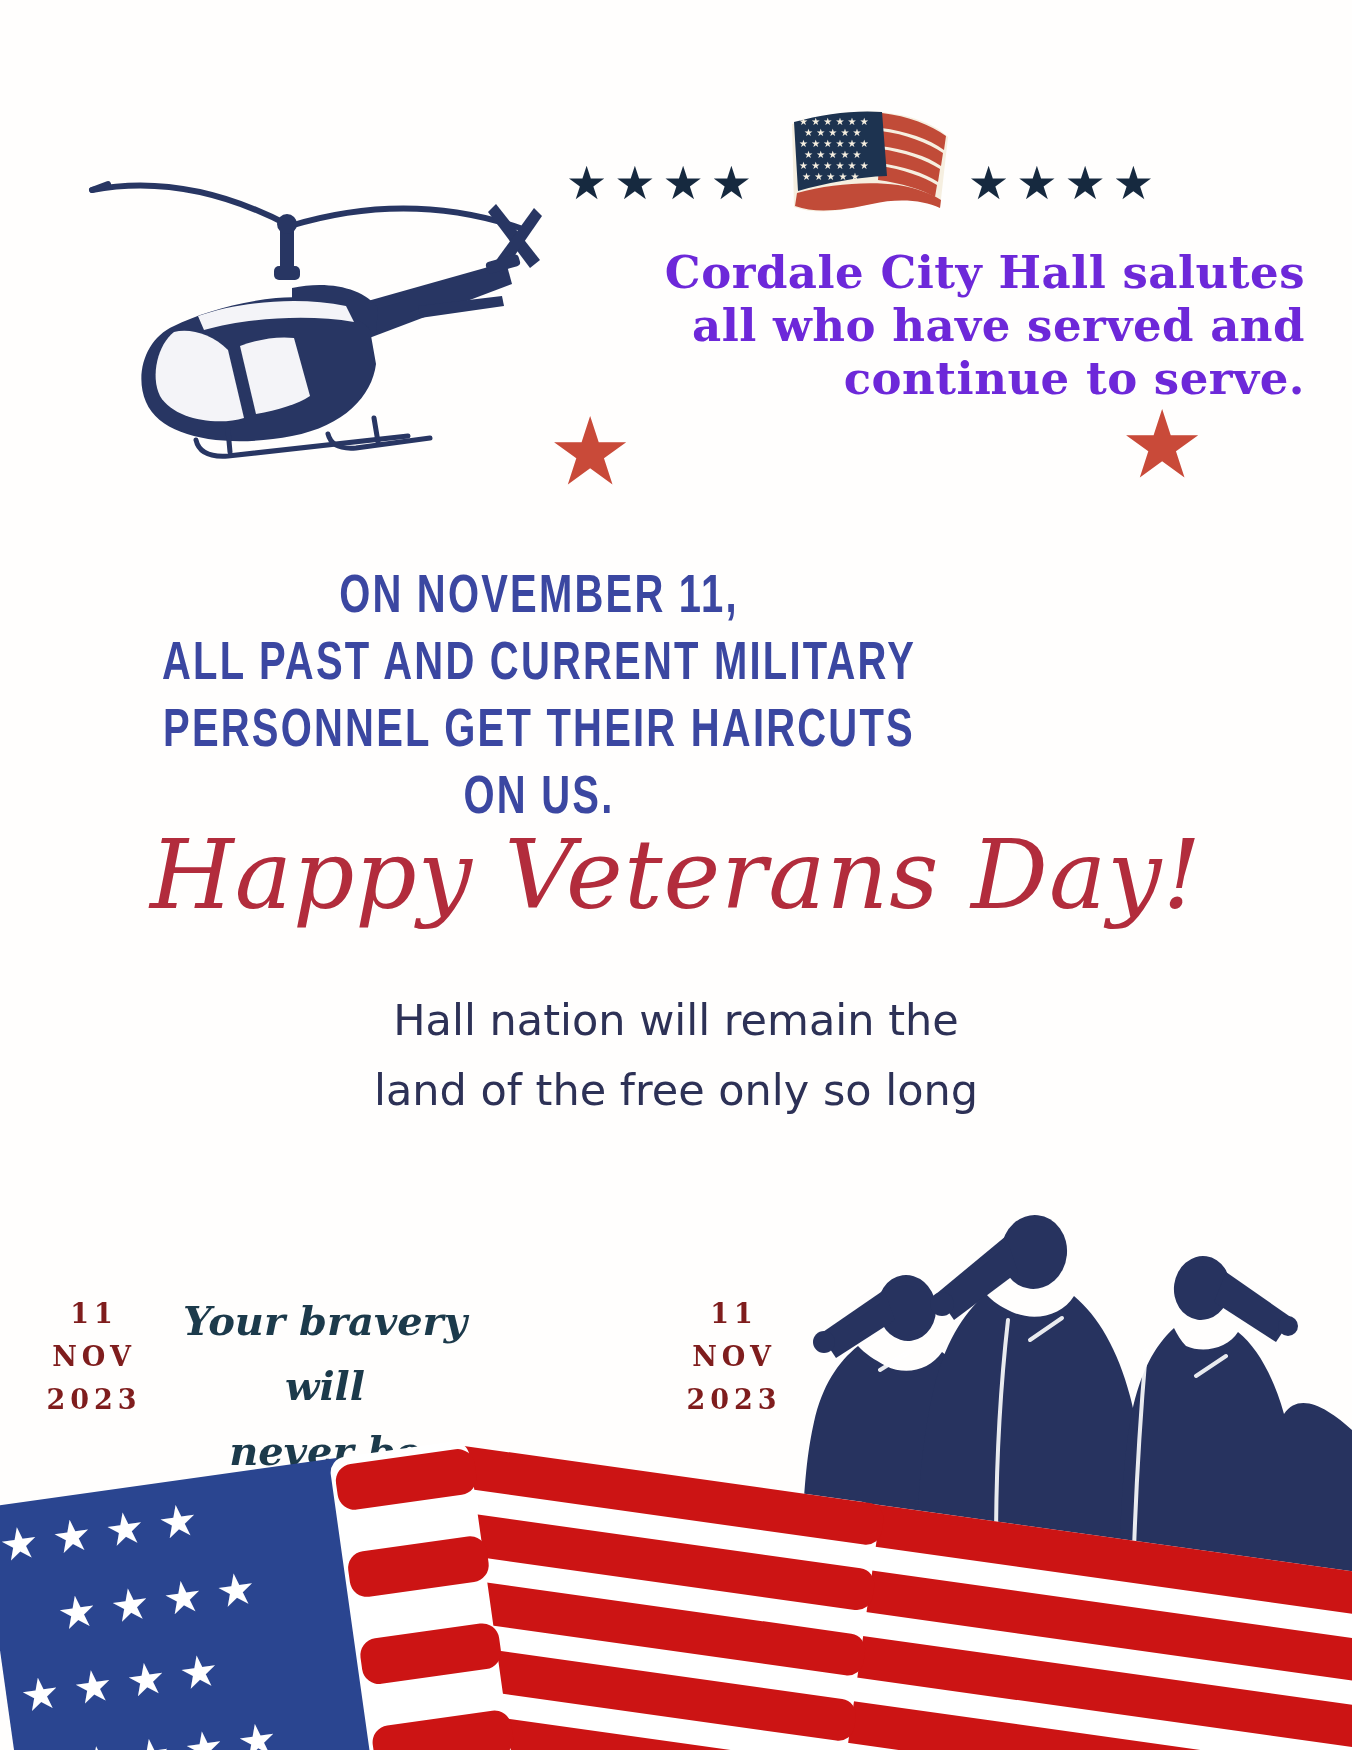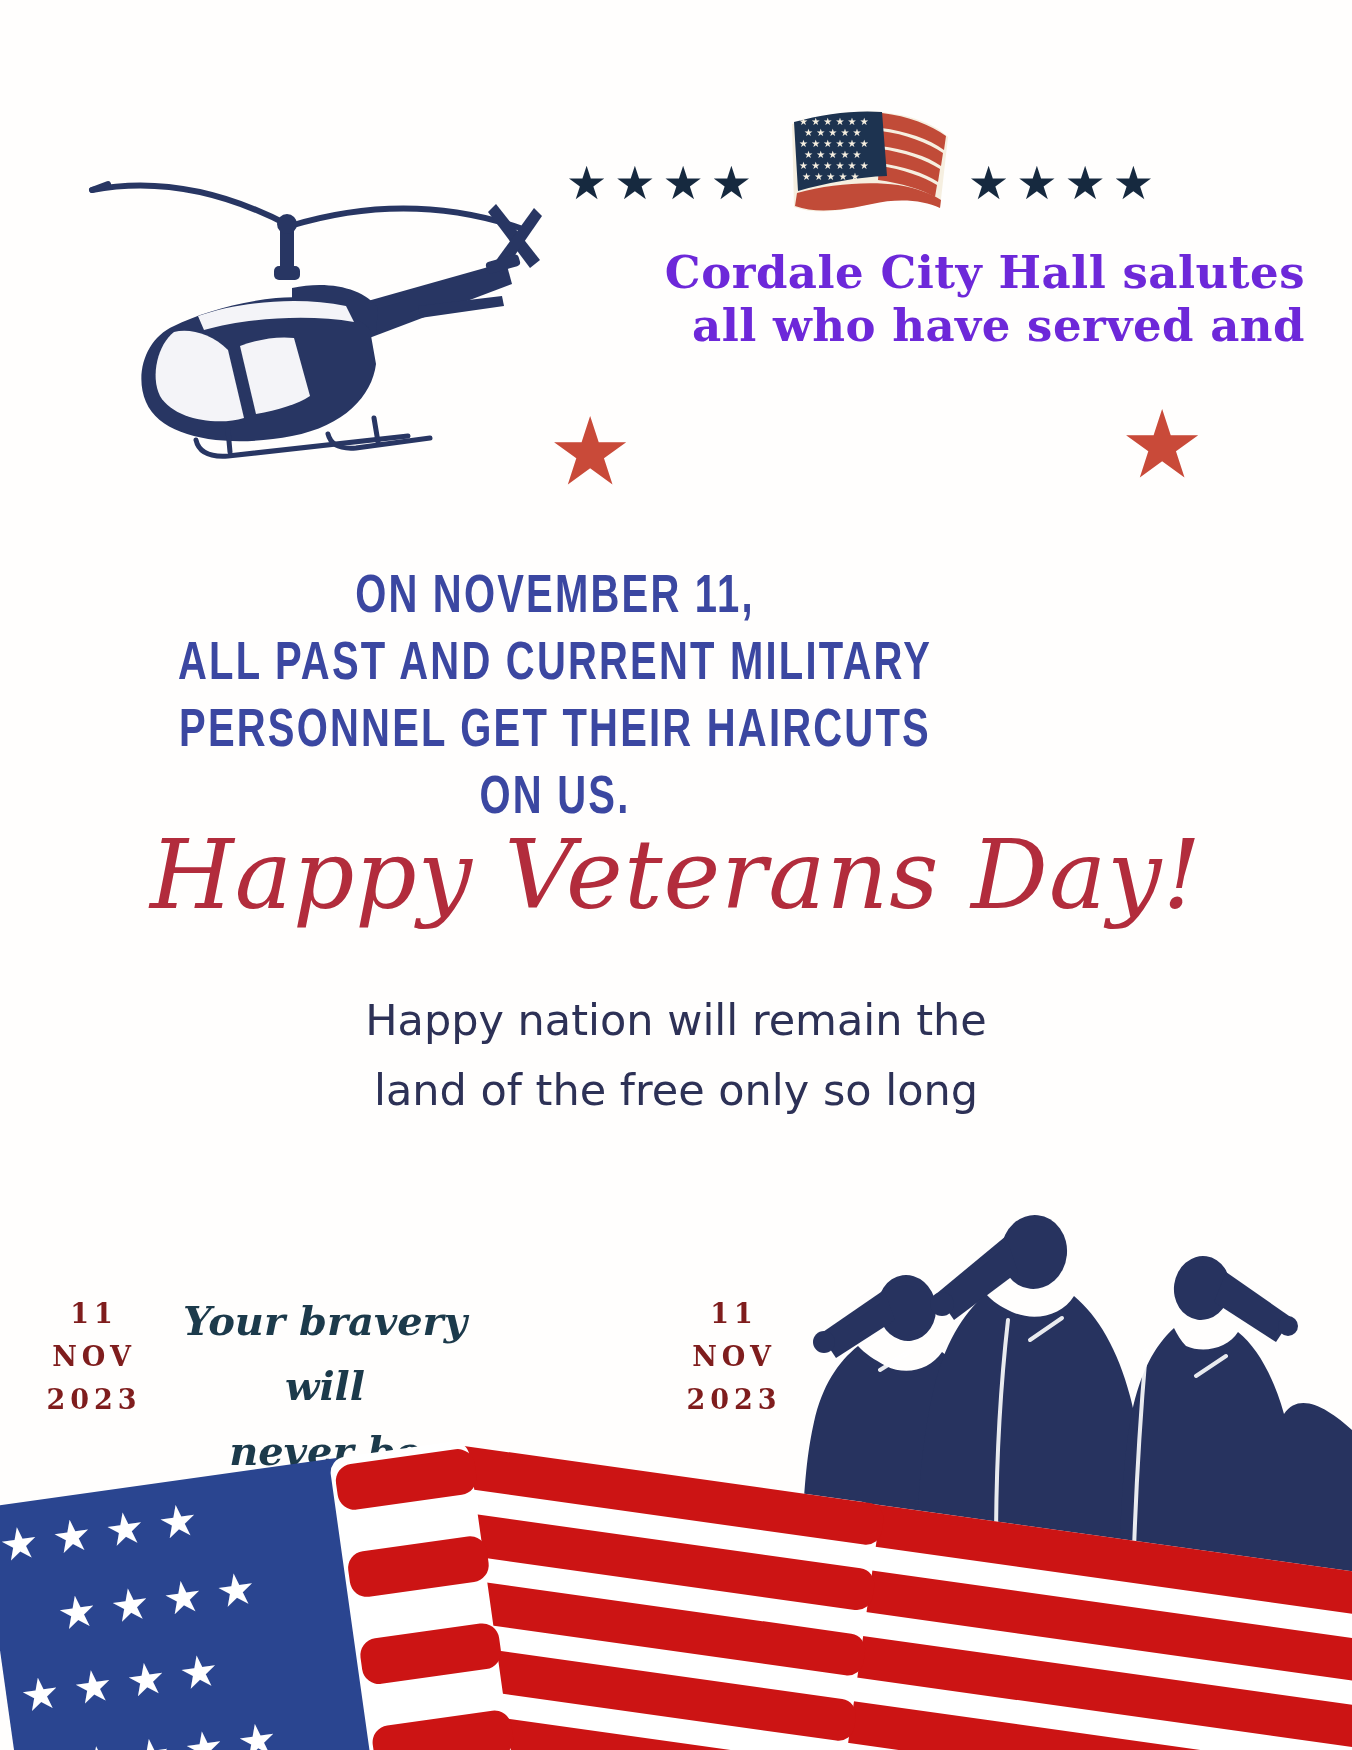--- a/index.html
+++ b/index.html
@@ -130,35 +130,36 @@
         <text x="22" y="52">★ ★ ★ ★ ★</text>
         <text x="17" y="63">★ ★ ★ ★ ★ ★</text>
         <text x="20" y="74">★ ★ ★ ★ ★</text>
       </g>
     </svg>
   </div>
 
   <div class="abs salute" style="left:505px;top:246px;">
     <div>Cordale City Hall salutes</div>
     <div>all who have served and</div>
+    <div>continue to serve.</div>
   </div>
 
   <div class="abs accent-star" style="left:548px;top:405px;">★</div>
   <div class="abs accent-star" style="left:1120px;top:398px;">★</div>
 
-  <div class="abs" style="left:0;top:560px;width:1078px;margin-left:16px;">
+  <div class="abs" style="left:0;top:560px;width:1078px;">
     <div class="announce-line">ON NOVEMBER 11,</div>
     <div class="announce-line">ALL PAST AND CURRENT MILITARY</div>
     <div class="announce-line">PERSONNEL GET THEIR HAIRCUTS ON US.</div>
   </div>
 
   <div class="abs greeting" style="left:0;top:800px;">Happy Veterans Day!</div>
 
   <div class="abs quote" style="left:0;top:985px;">
-    <div>Happy nation will remain the</div>
+    <div>Hall nation will remain the</div>
     <div>land of the free only so long</div>
   </div>
 
   <div class="abs date-badge" style="left:38px;top:1292px;">
     <div>11</div>
     <div>NOV</div>
     <div>2023</div>
   </div>
 
   <div class="abs tribute" style="left:140px;top:1288px;">

